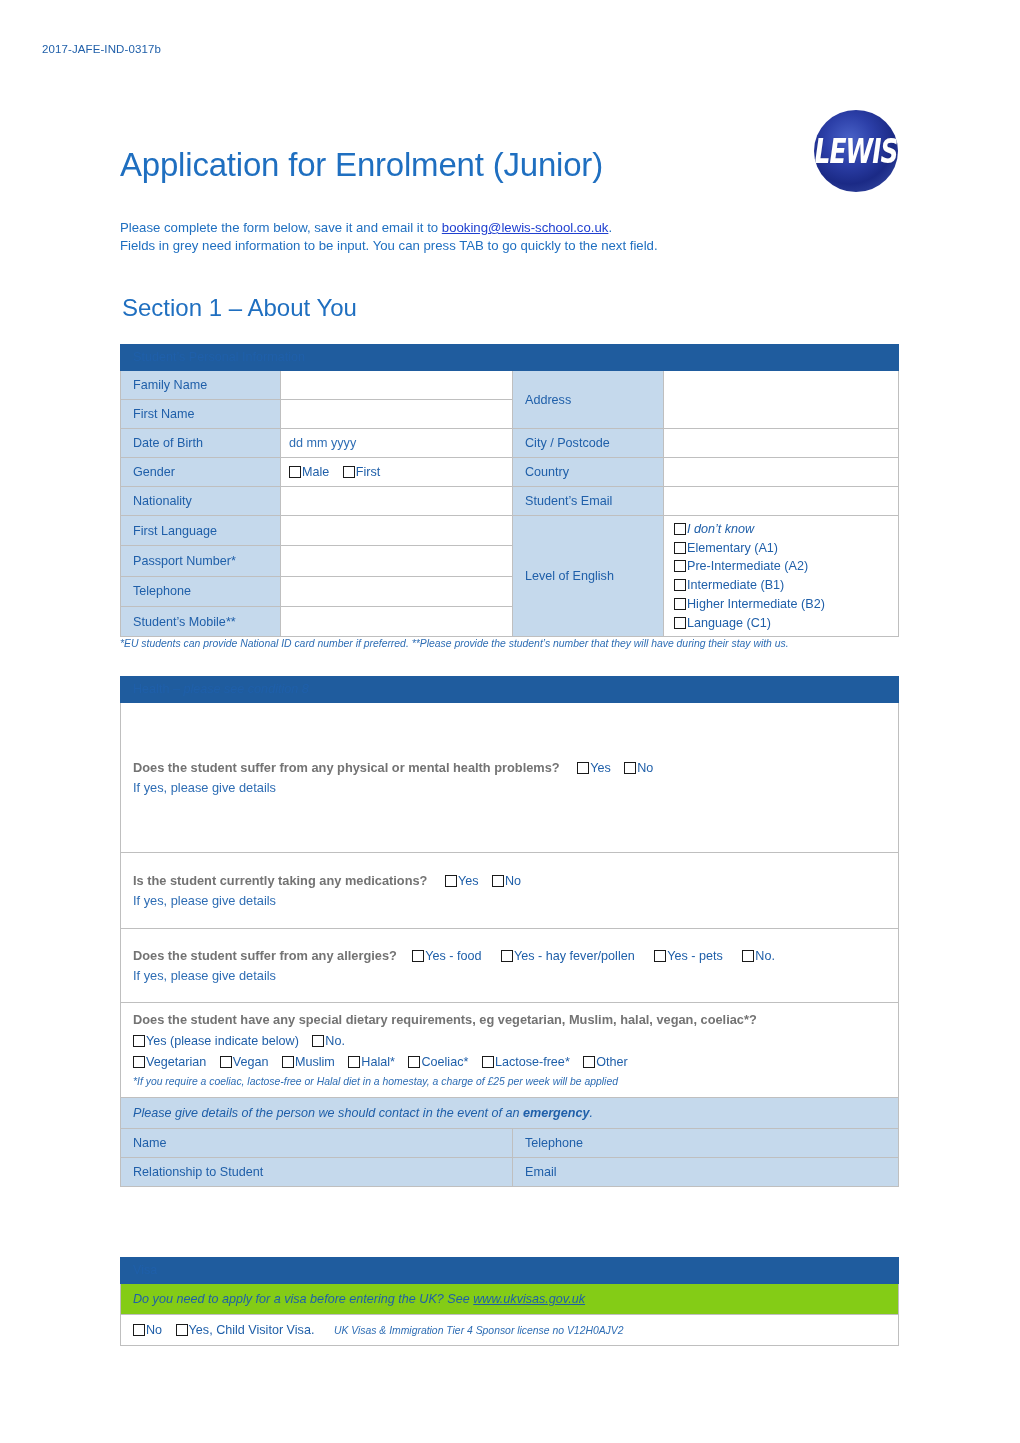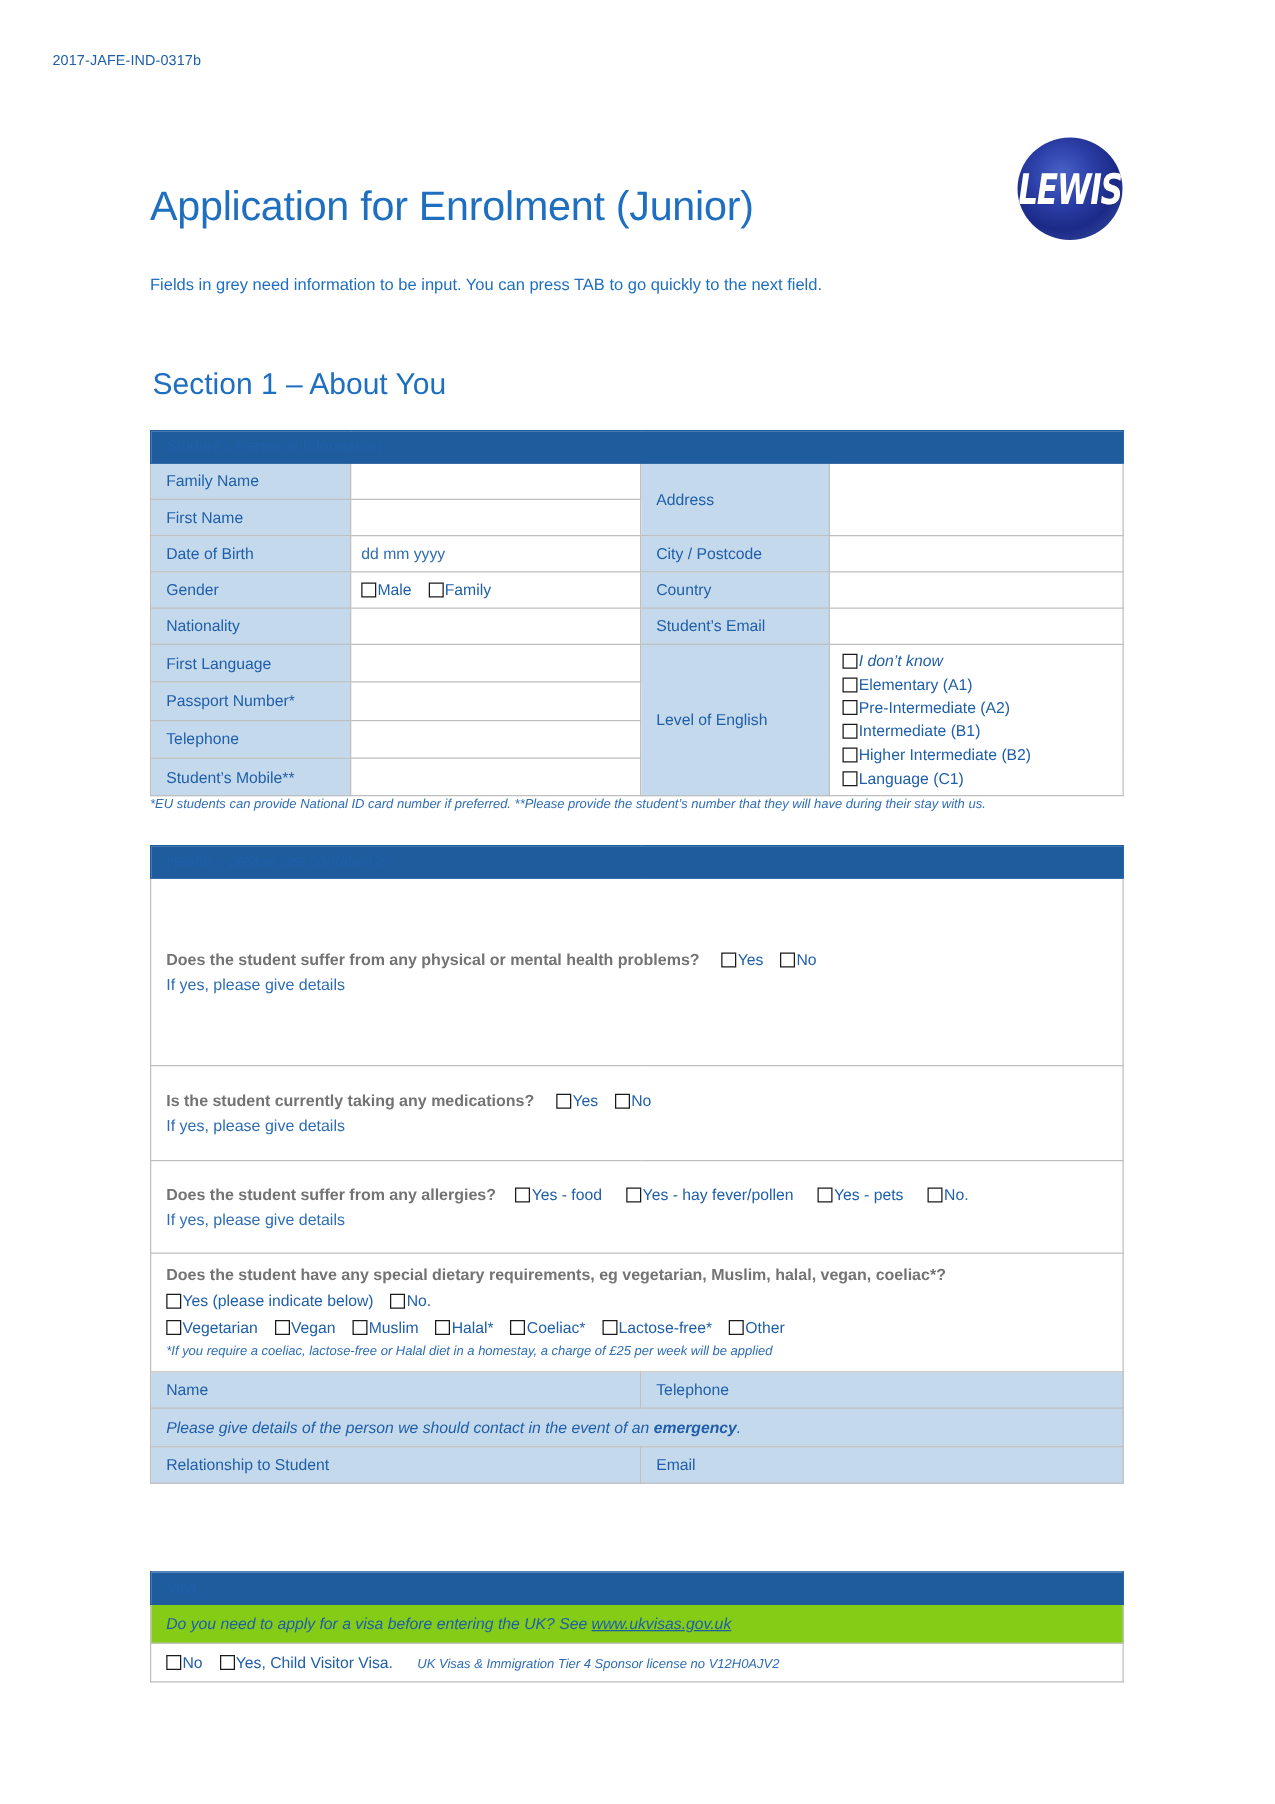--- a/index.html
+++ b/index.html
@@ -228,20 +228,23 @@
 <body>
 
 <div class="doc-id">2017-JAFE-IND-0317b</div>
 
 <h1 class="page-title">Application for Enrolment (Junior)</h1>
 <div class="logo">
   <div class="logo-text">LEWIS</div>
 </div>
 
 <div class="intro">
+  <div>
+    <span>Please complete the form below, save it and email it to </span><a href="#">booking@lewis-school.co.uk</a><span>.</span>
+  </div>
   <div>Fields in grey need information to be input. You can press TAB to go quickly to the next field.</div>
 </div>
 
 <h2 class="section-heading">Section 1 – About You</h2>
 
 <table class="block" style="top:344px;">
   <colgroup>
     <col style="width:160px">
       <col style="width:232px">
       <col style="width:151px">
@@ -264,21 +267,21 @@
     <tr>
       <td class="lbl">Date of Birth</td>
       <td class="val ph">dd  mm  yyyy</td>
       <td class="lbl">City / Postcode</td>
       <td class="val"></td>
     </tr>
     <tr>
       <td class="lbl">Gender</td>
       <td class="val">
         <label class="cbopt"><span class="cb"></span><span class="t">Male</span></label>
-        <label class="cbopt"><span class="cb"></span><span class="t">Family</span></label>
+        <label class="cbopt"><span class="cb"></span><span class="t">First</span></label>
       </td>
       <td class="lbl">Country</td>
       <td class="val"></td>
     </tr>
     <tr>
       <td class="lbl">Nationality</td>
       <td class="val"></td>
       <td class="lbl">Student’s Email</td>
       <td class="val"></td>
     </tr>
@@ -365,25 +368,25 @@
           <label class="cbopt"><span class="cb"></span><span class="t">Halal*</span></label>
           <label class="cbopt"><span class="cb"></span><span class="t">Coeliac*</span></label>
           <label class="cbopt"><span class="cb"></span><span class="t">Lactose-free*</span></label>
           <label class="cbopt"><span class="cb"></span><span class="t">Other</span></label>
         </span>
         <span class="inline-note">*If you require a coeliac, lactose-free or Halal diet in a homestay, a charge of £25 per week will be applied</span>
       </td>
     </tr>
 
     <tr>
+      <td class="emerg" colspan="2"><span>Please give details of the person we should contact in the event of an </span><b>emergency</b><span>.</span></td>
+    </tr>
+    <tr>
       <td class="lbl" style="padding:7px 0 7px 12px !important;">Name</td>
       <td class="lbl" style="padding:7px 0 7px 12px !important;">Telephone</td>
-    </tr>
-    <tr>
-      <td class="emerg" colspan="2"><span>Please give details of the person we should contact in the event of an </span><b>emergency</b><span>.</span></td>
     </tr>
     <tr>
       <td class="lbl" style="padding:7px 0 7px 12px !important;">Relationship to Student</td>
       <td class="lbl" style="padding:7px 0 7px 12px !important;">Email</td>
     </tr>
   </tbody>
 </table>
 
 <table class="block" style="top:1257px;">
   <colgroup>

